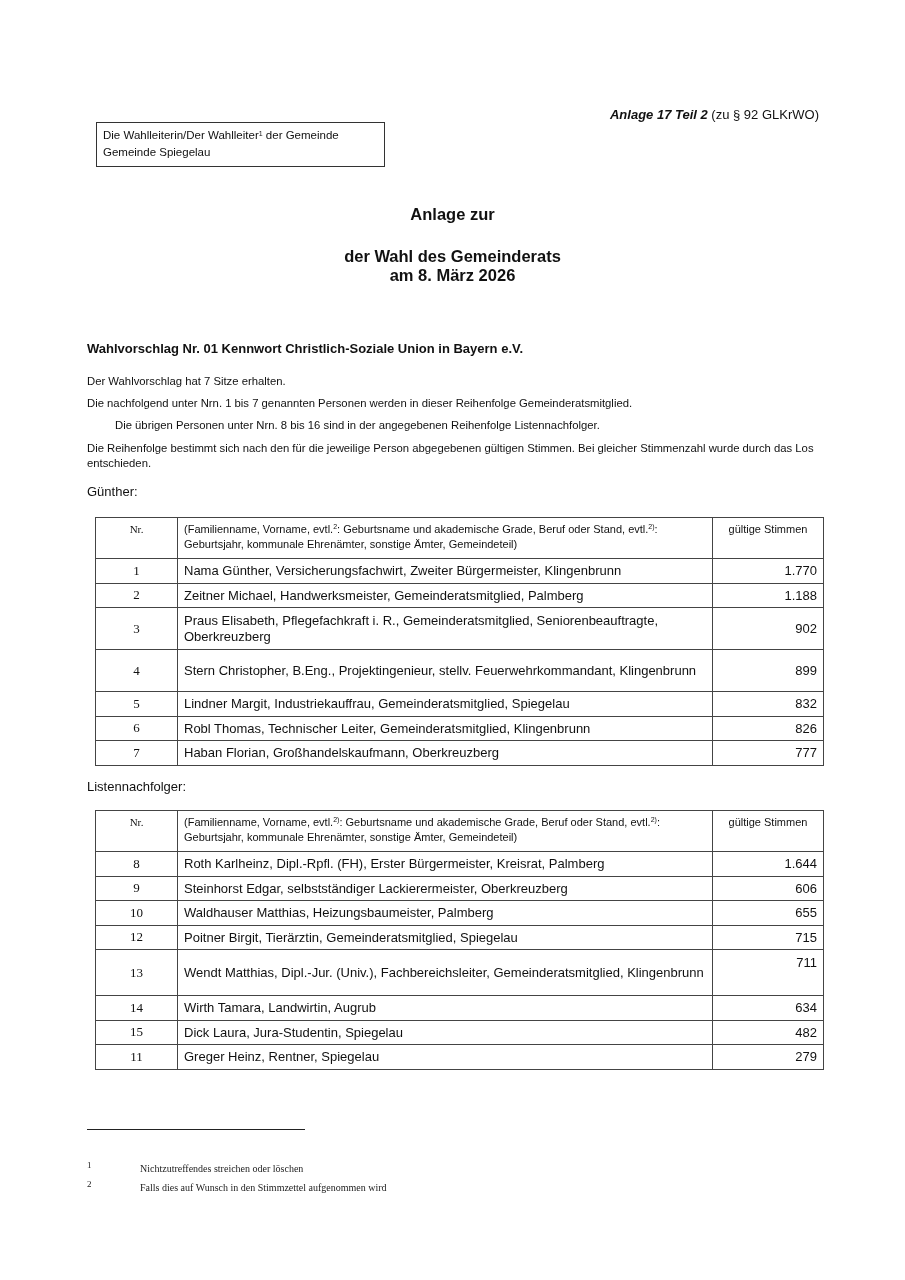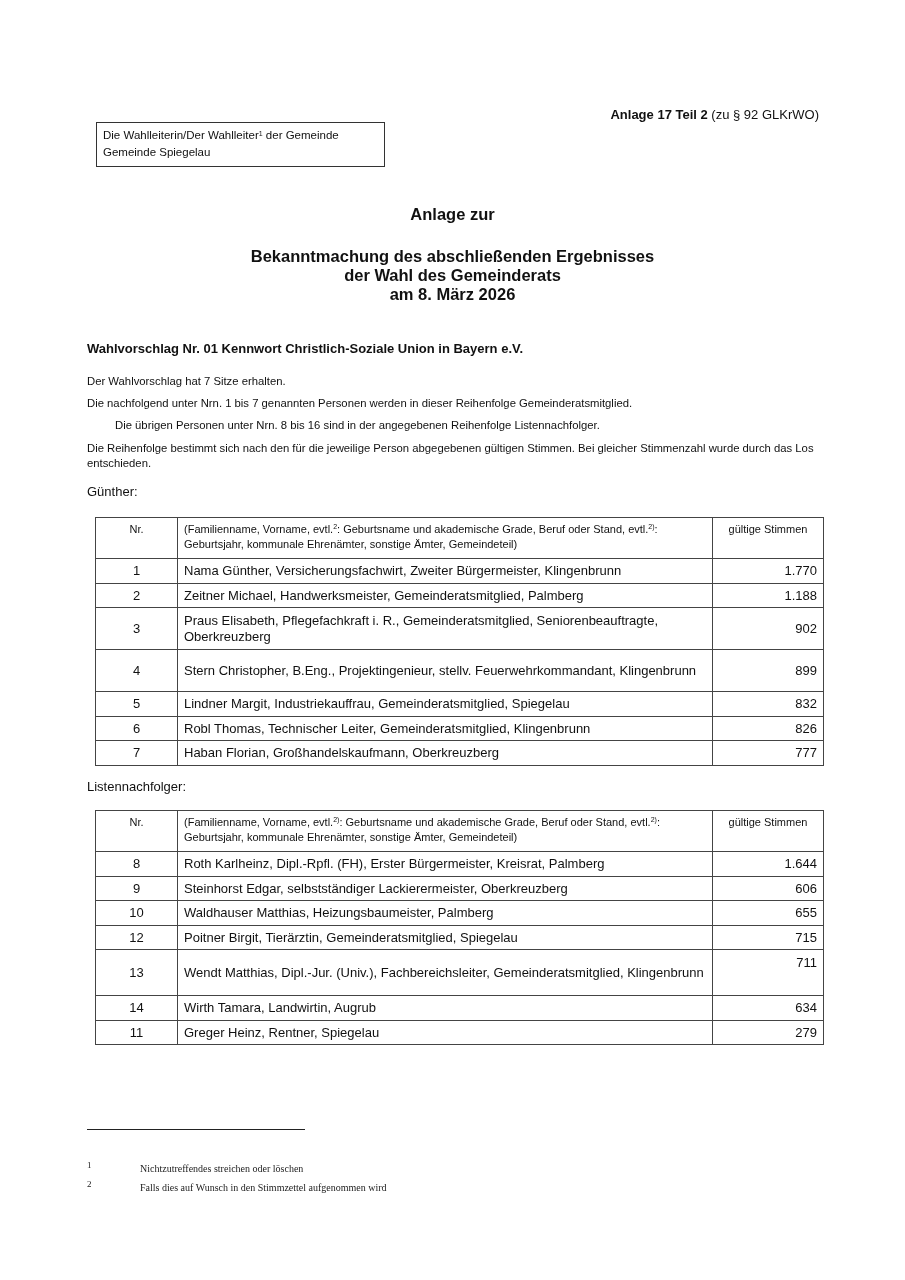--- a/index.html
+++ b/index.html
@@ -3,21 +3,21 @@
   <meta charset="utf-8">
   <style>
     html, body { margin: 0; padding: 0; background: #ffffff; }
     body {
       width: 905px; height: 1280px; position: relative; overflow: hidden;
       font-family: "Liberation Sans", sans-serif; color: #111111;
     }
     .abs { position: absolute; }
 
     .anlage-ref { top: 107px; right: 86px; font-size: 13px; white-space: nowrap; }
-    .anlage-ref b { font-weight: bold; }
+    .anlage-ref b { font-weight: bold; font-style: italic; }
 
     .authority-box {
       left: 96px; top: 122px; width: 289px; height: 45px;
       border: 1px solid #333; box-sizing: border-box;
       padding: 4px 6px 0 6px; font-size: 11.5px; line-height: 17px;
     }
     sup { font-size: 7px; vertical-align: top; position: relative; top: -2px; }
 
     .title-block { left: 0; width: 905px; text-align: center; font-weight: bold; margin-top: 14px; }
     .title-1 { top: 191px; font-size: 16.5px; }
@@ -38,21 +38,21 @@
     table.results {
       position: absolute; left: 95px; width: 729px;
       border-collapse: collapse; font-size: 13px; table-layout: fixed;
     }
     table.results td, table.results th {
       border: 1px solid #444; padding: 0 6px; font-weight: normal;
     }
     table.results th {
       font-size: 11px; line-height: 14.5px; vertical-align: top; padding-top: 4px; height: 36px;
     }
-    th.col-nr, td.col-nr { width: 69px; text-align: center; }
+    th.col-nr, td.col-nr { width: 69px; text-align: center; font-family: Liberation Serif, serif; }
     th.col-desc { text-align: left; }
     th.col-votes { width: 98px; text-align: center; }
     td.col-desc { text-align: left; line-height: 15.5px; }
     td.col-votes { text-align: right; padding-right: 6px; }
     tr.single td { height: 23.5px; vertical-align: middle; }
     tr.double td { height: 39px; vertical-align: middle; padding-top: 1px; padding-bottom: 1px; }
     tr.double td.top { vertical-align: top; padding-top: 5px; padding-left: 36px; }
     .t1 { top: 517px; }
     .t2 { top: 810px; }
 
@@ -68,21 +68,20 @@
 
 <div class="abs anlage-ref"><b>Anlage 17 Teil 2</b><span> (zu § 92 GLKrWO)</span></div>
 
 <div class="abs authority-box">
   <div><span>Die Wahlleiterin/Der Wahlleiter</span><sup>1</sup><span> der Gemeinde</span></div>
   <div>Gemeinde Spiegelau</div>
 </div>
 
 <div class="abs title-block title-1">Anlage zur</div>
 <div class="abs title-block title-2">
-  <div>Bekanntmachung des abschließenden Ergebnisses</div>
   <div>der Wahl des Gemeinderats</div>
   <div>am 8. März 2026</div>
 </div>
 
 <div class="abs proposal-heading">Wahlvorschlag Nr. 01 Kennwort Christlich-Soziale Union in Bayern e.V.</div>
 <div class="abs para p1">Der Wahlvorschlag hat 7 Sitze erhalten.</div>
 <div class="abs para p2">Die nachfolgend unter Nrn. 1 bis 7 genannten Personen werden in dieser Reihenfolge Gemeinderatsmitglied.</div>
 <div class="abs para p3">Die übrigen Personen unter Nrn. 8 bis 16 sind in der angegebenen Reihenfolge Listennachfolger.</div>
 <div class="abs para p4">Die Reihenfolge bestimmt sich nach den für die jeweilige Person abgegebenen gültigen Stimmen. Bei gleicher Stimmenzahl wurde durch das Los entschieden.</div>
 
@@ -164,20 +163,25 @@
     <td class="col-nr">13</td>
     <td class="col-desc">Wendt Matthias, Dipl.-Jur. (Univ.), Fachbereichsleiter, Gemeinderatsmitglied, Klingenbrunn</td>
     <td class="col-votes top">711</td>
   </tr>
   <tr class="single">
     <td class="col-nr">14</td>
     <td class="col-desc">Wirth Tamara, Landwirtin, Augrub</td>
     <td class="col-votes">634</td>
   </tr>
   <tr class="single">
+    <td class="col-nr">15</td>
+    <td class="col-desc">Dick Laura, Jura-Studentin, Spiegelau</td>
+    <td class="col-votes">482</td>
+  </tr>
+  <tr class="single">
     <td class="col-nr">11</td>
     <td class="col-desc">Greger Heinz, Rentner, Spiegelau</td>
     <td class="col-votes">279</td>
   </tr>
 </tbody>
   </table>
 
 <div class="abs footnote-rule"></div>
 <div class="abs footnote fn1">
   <span class="fn-num">1</span>

